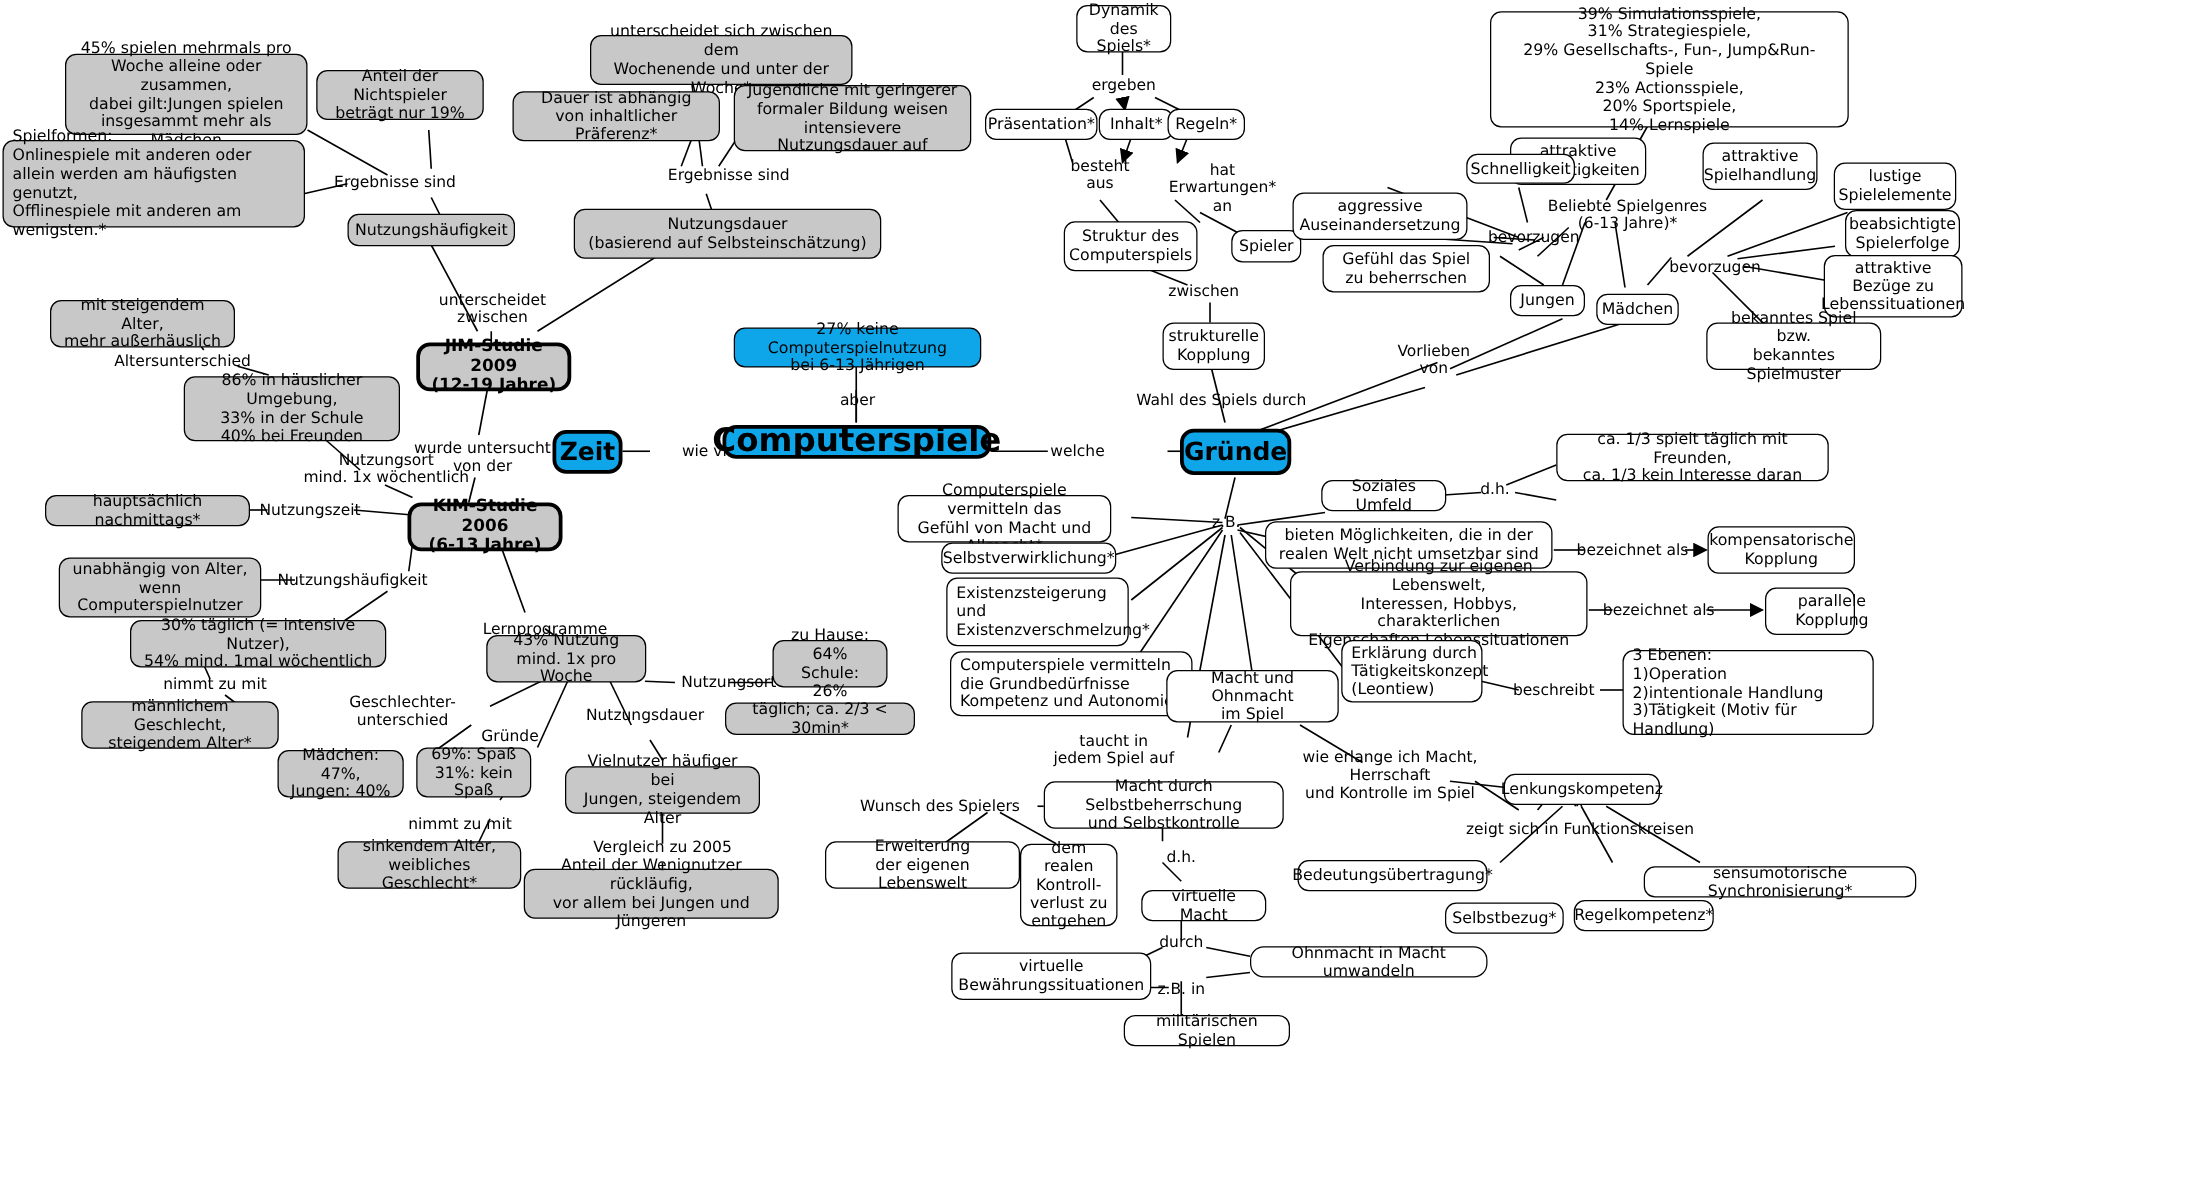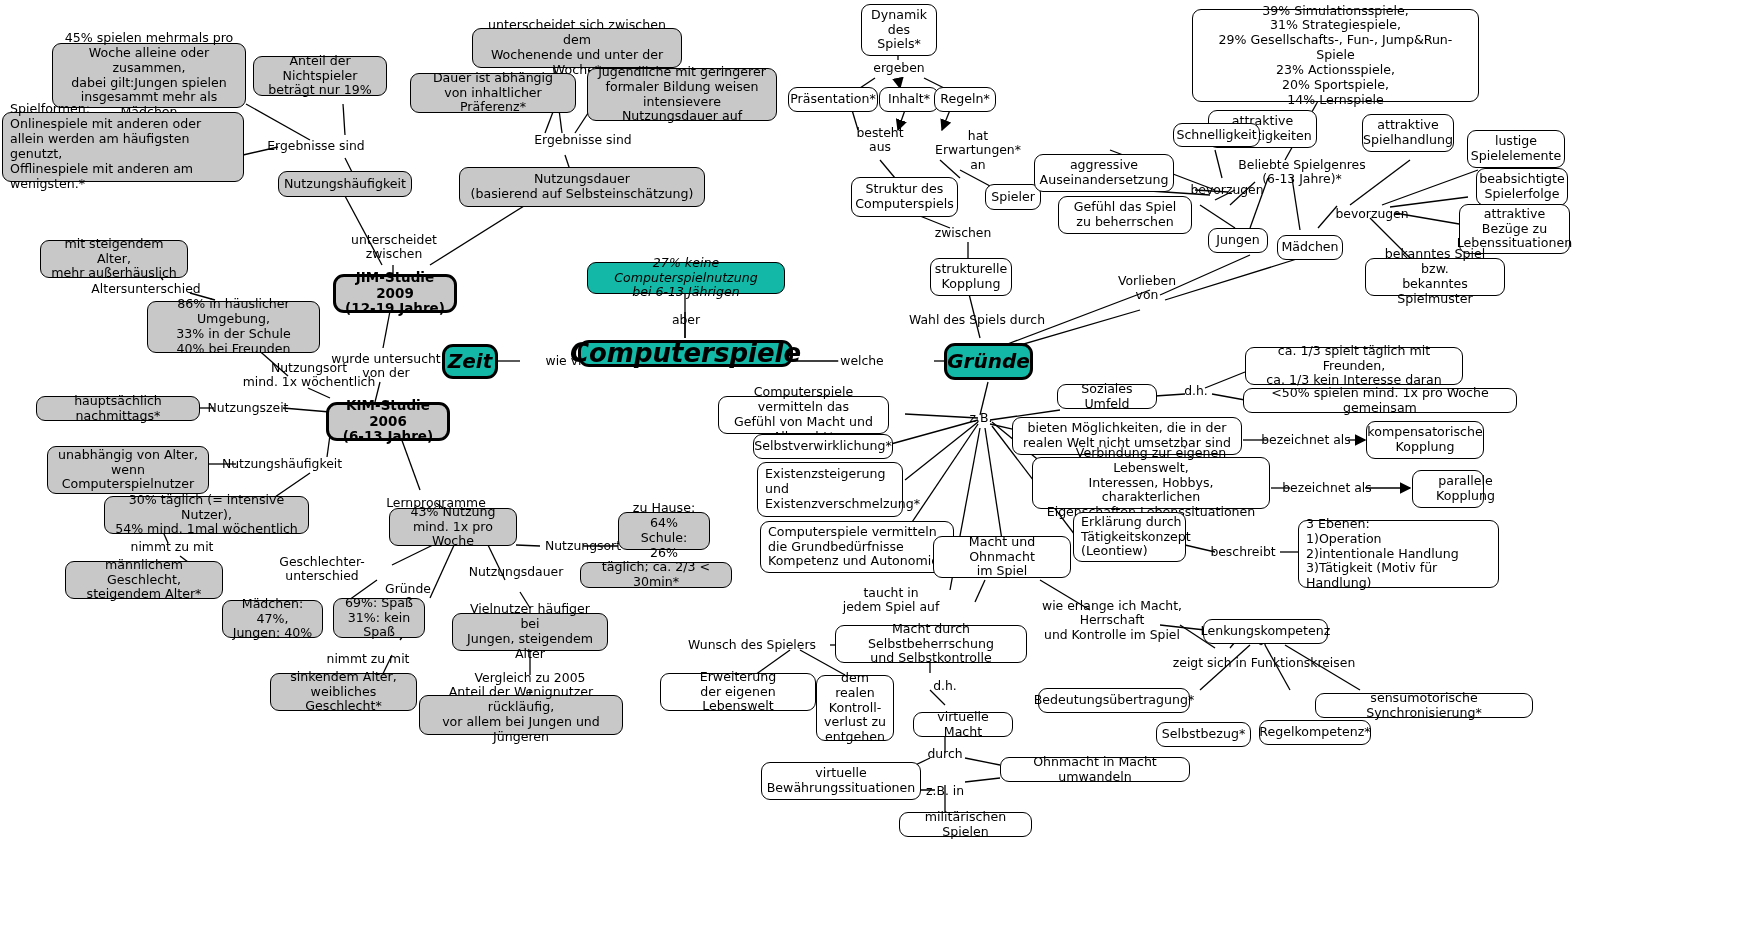--- a/index.html
+++ b/index.html
@@ -30,21 +30,21 @@
     line-height:1.18;
     padding:4px 7px;
     display:flex;
     align-items:center;
     justify-content:center;
     white-space:pre-line;
     color:#000;
     font-size:12.6px;
   }
   .gray{background:#c8c8c8;}
-  .blue{background:#14b8a6;font-style:italic;}
+  .blue{background:#0ea5e9;}
   .root{
     border:3.4px solid #000;
     border-radius:11px;
     font-weight:bold;
   }
   .root.big{font-size:26px;}
   .root.mid{font-size:20px;}
   .lbl{
     position:absolute;
     font-size:12.4px;
@@ -304,21 +304,21 @@
   <div class="node blue root mid" style="left:442px;top:344px;width:56px;height:35px;">Zeit</div>
   <div class="lbl bg" style="left:545px;top:361px;">wie viel</div>
   <div class="node blue root big" style="left:578px;top:340px;width:215px;height:27px;">Computerspiele</div>
   <div class="lbl bg" style="left:838px;top:361px;">welche</div>
   <div class="node blue root mid" style="left:944px;top:343px;width:89px;height:37px;">Gründe</div>
 
   <div class="node blue" style="left:587px;top:262px;width:198px;height:32px;">27% keine Computerspielnutzung
 bei 6-13 Jährigen</div>
   <div class="lbl" style="left:686px;top:320px;">aber</div>
 
-  <div class="node" style="left:861px;top:4px;width:76px;height:52px;">Dynamik
+  <div class="node" style="left:861px;top:4px;width:76px;height:38px;">Dynamik
 des Spiels*</div>
   <div class="lbl" style="left:899px;top:68px;">ergeben</div>
   <div class="node" style="left:788px;top:87px;width:90px;height:25px;">Präsentation*</div>
   <div class="node" style="left:879px;top:87px;width:60px;height:25px;">Inhalt*</div>
   <div class="node" style="left:934px;top:87px;width:62px;height:25px;">Regeln*</div>
   <div class="lbl" style="left:880px;top:140px;">besteht
 aus</div>
   <div class="lbl" style="left:978px;top:150px;">hat
 Erwartungen*
 an</div>
@@ -362,21 +362,20 @@
   <div class="lbl" style="left:1372px;top:214px;">bevorzugen</div>
   <div class="lbl" style="left:1147px;top:288px;">Vorlieben
 von</div>
 
   <div class="lbl" style="left:981px;top:418px;">z.B.</div>
 
   <div class="node" style="left:1057px;top:384px;width:100px;height:25px;">Soziales Umfeld</div>
   <div class="lbl" style="left:1196px;top:391px;">d.h.</div>
   <div class="node" style="left:1245px;top:347px;width:218px;height:38px;">ca. 1/3 spielt täglich mit Freunden,
 ca. 1/3 kein Interesse daran</div>
-  <div class="node" style="left:1243px;top:388px;width:274px;height:25px;">&lt;50% spielen mind. 1x pro Woche gemeinsam</div>
 
   <div class="node" style="left:718px;top:396px;width:171px;height:38px;">Computerspiele vermitteln das
 Gefühl von Macht und Allmacht*</div>
   <div class="node" style="left:753px;top:434px;width:140px;height:25px;">Selbstverwirklichung*</div>
   <div class="node" style="left:757px;top:462px;width:146px;height:55px;text-align:left;justify-content:flex-start;">Existenzsteigerung
 und
 Existenzverschmelzung*</div>
   <div class="node" style="left:760px;top:521px;width:194px;height:52px;text-align:left;justify-content:flex-start;">Computerspiele vermitteln
 die Grundbedürfnisse
 Kompetenz und Autonomie*</div>
@@ -418,21 +417,21 @@
 der eigenen Lebenswelt</div>
   <div class="node" style="left:816px;top:675px;width:78px;height:66px;">dem realen
 Kontroll-
 verlust zu
 entgehen</div>
   <div class="lbl" style="left:945px;top:686px;">d.h.</div>
   <div class="node" style="left:913px;top:712px;width:100px;height:25px;">virtuelle Macht</div>
   <div class="lbl" style="left:945px;top:754px;">durch</div>
   <div class="node" style="left:761px;top:762px;width:160px;height:38px;">virtuelle
 Bewährungssituationen</div>
-  <div class="node" style="left:1000px;top:757px;width:190px;height:25px;">Ohnmacht in Macht umwandeln</div>
+  <div class="node" style="left:1000px;top:757px;width:190px;height:25px;border-radius:11px;">Ohnmacht in Macht umwandeln</div>
   <div class="lbl" style="left:945px;top:791px;">z.B. in</div>
   <div class="node" style="left:899px;top:812px;width:133px;height:25px;">militärischen Spielen</div>
 
   <div class="node" style="left:1203px;top:619px;width:125px;height:25px;">Lenkungskompetenz</div>
   <div class="lbl" style="left:1264px;top:663px;">zeigt sich in Funktionskreisen</div>
   <div class="node" style="left:1038px;top:688px;width:152px;height:25px;">Bedeutungsübertragung*</div>
   <div class="node" style="left:1156px;top:722px;width:95px;height:25px;">Selbstbezug*</div>
   <div class="node" style="left:1259px;top:720px;width:112px;height:25px;">Regelkompetenz*</div>
   <div class="node" style="left:1315px;top:693px;width:218px;height:25px;">sensumotorische Synchronisierung*</div>
 

